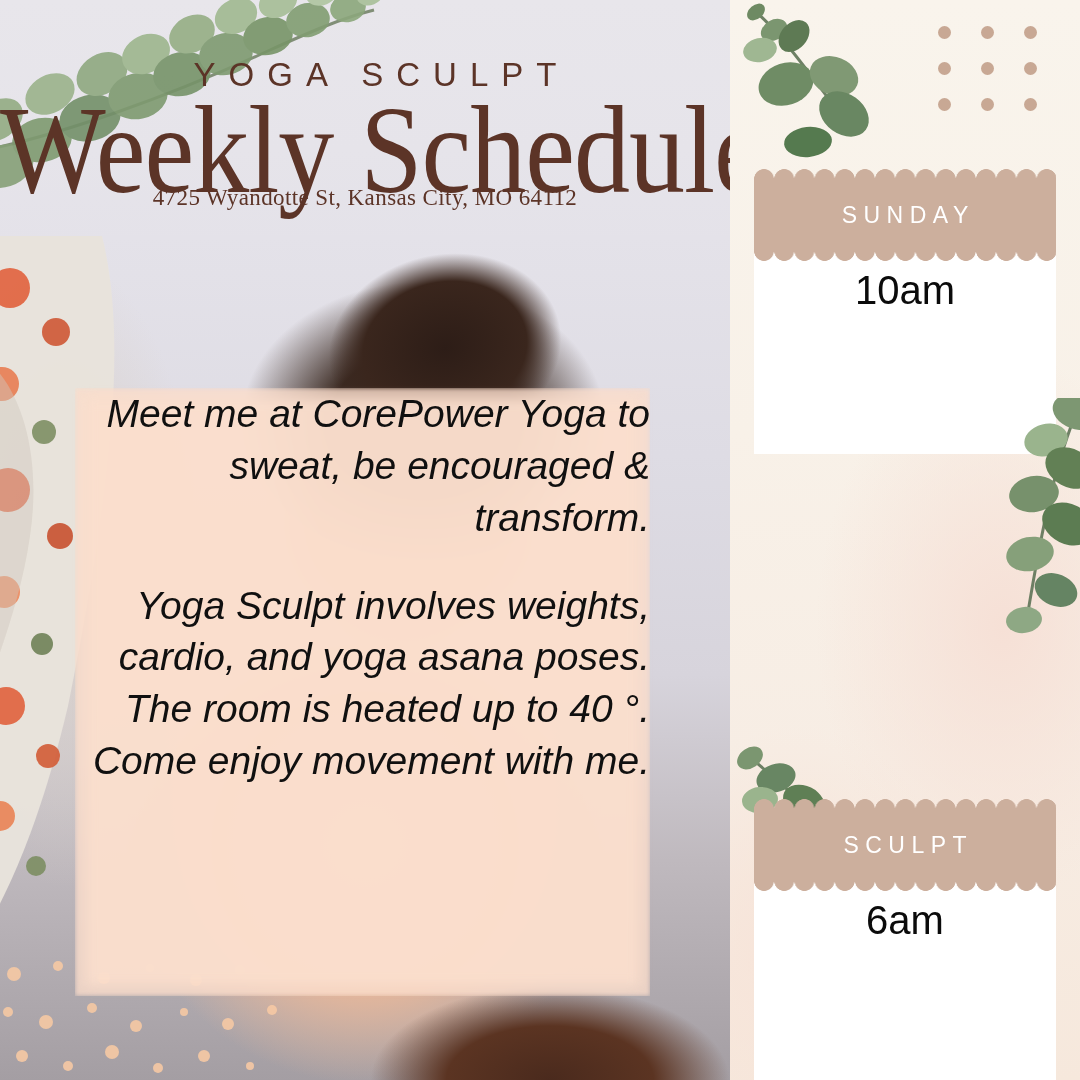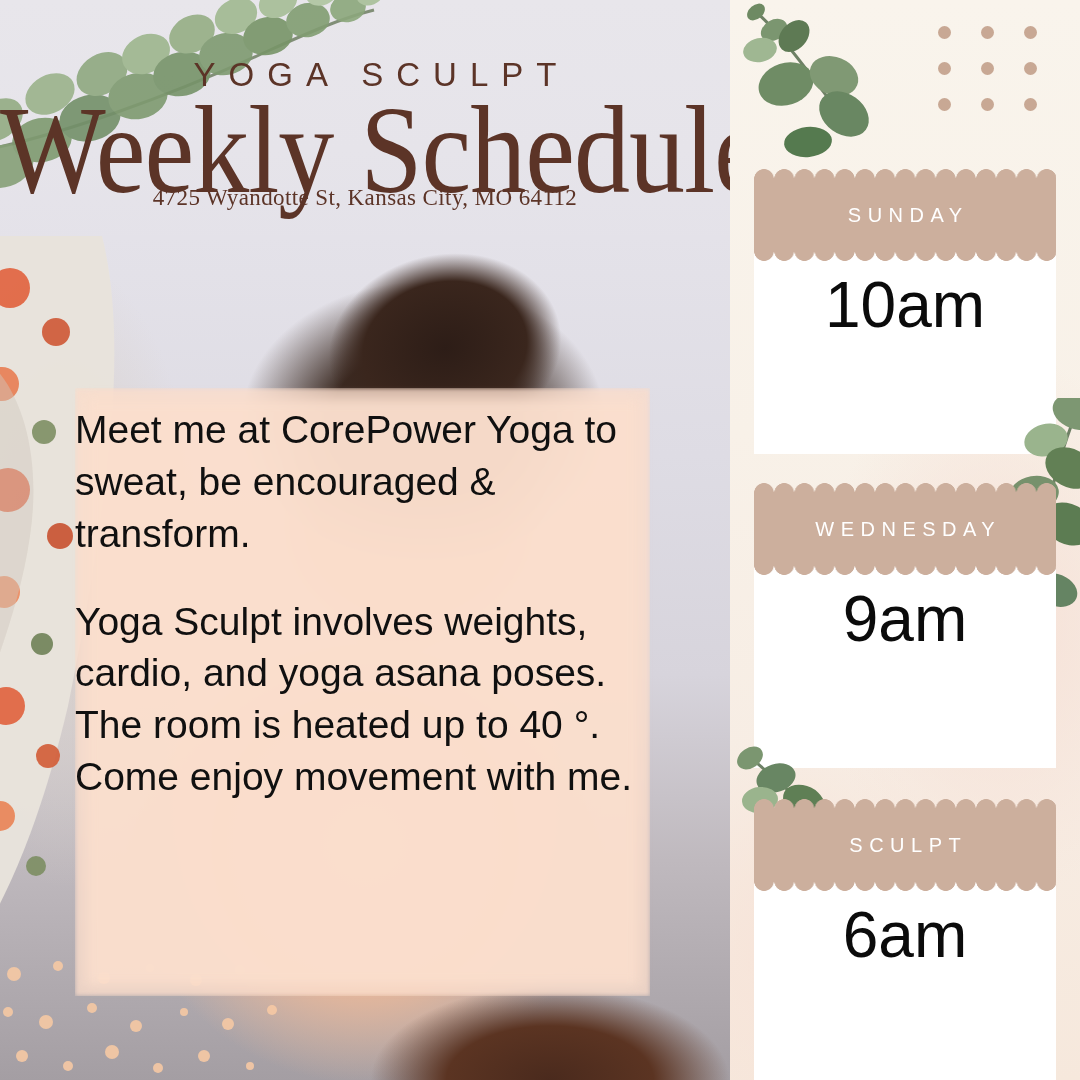--- a/index.html
+++ b/index.html
@@ -58,22 +58,22 @@
   .overlay-fill{position:absolute;inset:0;
     background:rgba(250,220,203,0.80);
     -webkit-mask-image:
       radial-gradient(ellipse 100% 100% at 50% 50%, #000 78%, rgba(0,0,0,.85) 88%, rgba(0,0,0,0) 99%);
     mask-image:
       radial-gradient(ellipse 100% 100% at 50% 50%, #000 78%, rgba(0,0,0,.85) 88%, rgba(0,0,0,0) 99%);
     filter:blur(2px);
   }
   .overlay-core{position:absolute;left:10px;top:10px;right:10px;bottom:10px;
     background:rgba(250,222,205,0.86);filter:blur(6px);}
-  .body-text{position:absolute;left:0;top:16px;width:575px;text-align:left;
-    font-size:39px;line-height:1.33;color:#101010;font-family:"Liberation Sans",sans-serif;}
+  .body-text{position:absolute;left:0;top:0;width:575px;text-align:right;
+    font-size:39px;line-height:1.33;color:#101010;font-family:"Liberation Sans",sans-serif;font-style:italic;}
   .body-text p{margin:0;}
   .body-gap{height:36px;}
 
   
   .footer{position:absolute;left:0;bottom:32px;width:730px;height:52px;}
   .footer-url{position:absolute;left:0;top:0;width:730px;text-align:center;
     font-size:33px;letter-spacing:1.6px;font-family:"Liberation Sans",sans-serif;
     background:linear-gradient(90deg,#3a241c 0%,#46291f 32%,#6b4436 46%,#f6cdb7 56%,#fbdcc9 72%,#fde3d2 100%);
     -webkit-background-clip:text;background-clip:text;color:transparent;}
   .rule{position:absolute;top:20px;height:4px;background:#7B3E6B;}
@@ -91,25 +91,25 @@
   .dots-grid i{position:absolute;width:13px;height:13px;border-radius:50%;background:#C8A894;display:block;}
 
   .card{position:absolute;left:24px;width:302px;}
   .card-head{position:relative;height:74px;background:#CCAF9D;}
   .scallop{position:absolute;left:0;width:302px;height:15px;
     background-image:radial-gradient(circle at 10px 0, #CCAF9D 9.6px, rgba(204,175,157,0) 10.2px);
     background-size:20.2px 15px;background-repeat:repeat-x;}
   .scallop.top{top:-14px;background-image:radial-gradient(circle at 10px 15px, #CCAF9D 9.6px, rgba(204,175,157,0) 10.2px);}
   .scallop.bot{bottom:-14px;}
   .card-day{position:absolute;left:0;top:0;width:302px;height:74px;line-height:74px;
-    text-align:center;color:#FFFFFF;font-size:20px;letter-spacing:6.5px;
+    text-align:center;color:#FFFFFF;font-size:23px;letter-spacing:6.5px;
     font-family:"Liberation Sans",sans-serif;}
   .card-day span{padding-left:6.5px;display:inline-block;}
   .card-body{background:#FFFFFF;}
-  .card-time{width:100%;text-align:center;font-size:64px;color:#0B0B0B;
+  .card-time{width:100%;text-align:center;font-size:40px;color:#0B0B0B;
     font-family:"Liberation Sans",sans-serif;}
 
   .euc-r1{position:absolute;left:8px;top:-8px;width:160px;height:200px;}
   .euc-r2{position:absolute;right:-24px;top:398px;width:120px;height:260px;}
   .euc-r3{position:absolute;left:4px;top:744px;width:130px;height:130px;}
 </style>
 </head>
 <body>
 
 <div id="poster">
@@ -255,30 +255,20 @@
       <ellipse cx="92" cy="14" rx="24" ry="17" fill="#7D9772" transform="rotate(20 92 14)"></ellipse>
       <ellipse cx="62" cy="42" rx="22" ry="16" fill="#9AB48D" transform="rotate(-14 62 42)"></ellipse>
       <ellipse cx="86" cy="70" rx="26" ry="19" fill="#628055" transform="rotate(28 86 70)"></ellipse>
       <ellipse cx="50" cy="96" rx="25" ry="18" fill="#77916C" transform="rotate(-10 50 96)"></ellipse>
       <ellipse cx="84" cy="126" rx="27" ry="20" fill="#5C7C52" transform="rotate(26 84 126)"></ellipse>
       <ellipse cx="46" cy="156" rx="24" ry="17" fill="#86A07A" transform="rotate(-12 46 156)"></ellipse>
       <ellipse cx="72" cy="192" rx="22" ry="16" fill="#658463" transform="rotate(22 72 192)"></ellipse>
       <ellipse cx="40" cy="222" rx="18" ry="13" fill="#8EA884" transform="rotate(-8 40 222)"></ellipse>
     </svg>
 
-    <div class="card" style="top:492px;">
-      <div class="card-head">
-        <div class="scallop top"></div>
-        <div class="scallop bot"></div>
-        <div class="card-day"><span>WEDNESDAY</span></div>
-      </div>
-      <div class="card-body" style="height:186px;padding-top:16px;">
-        <div class="card-time">9am</div>
-      </div>
-    </div>
 
     <svg class="euc-r3" viewBox="0 0 130 130">
       <g stroke="#5E7356" stroke-width="3" fill="none" opacity=".9">
         <path d="M12 10 C44 36, 72 62, 108 96"></path>
       </g>
       <ellipse cx="16" cy="14" rx="14" ry="10" fill="#7B9670" transform="rotate(-34 16 14)"></ellipse>
       <ellipse cx="42" cy="34" rx="20" ry="14" fill="#688663" transform="rotate(-18 42 34)"></ellipse>
       <ellipse cx="26" cy="56" rx="18" ry="13" fill="#9AB48D" transform="rotate(-6 26 56)"></ellipse>
       <ellipse cx="70" cy="58" rx="22" ry="16" fill="#5F7F55" transform="rotate(26 70 58)"></ellipse>
       <ellipse cx="52" cy="90" rx="21" ry="15" fill="#83A077" transform="rotate(-8 52 90)"></ellipse>

